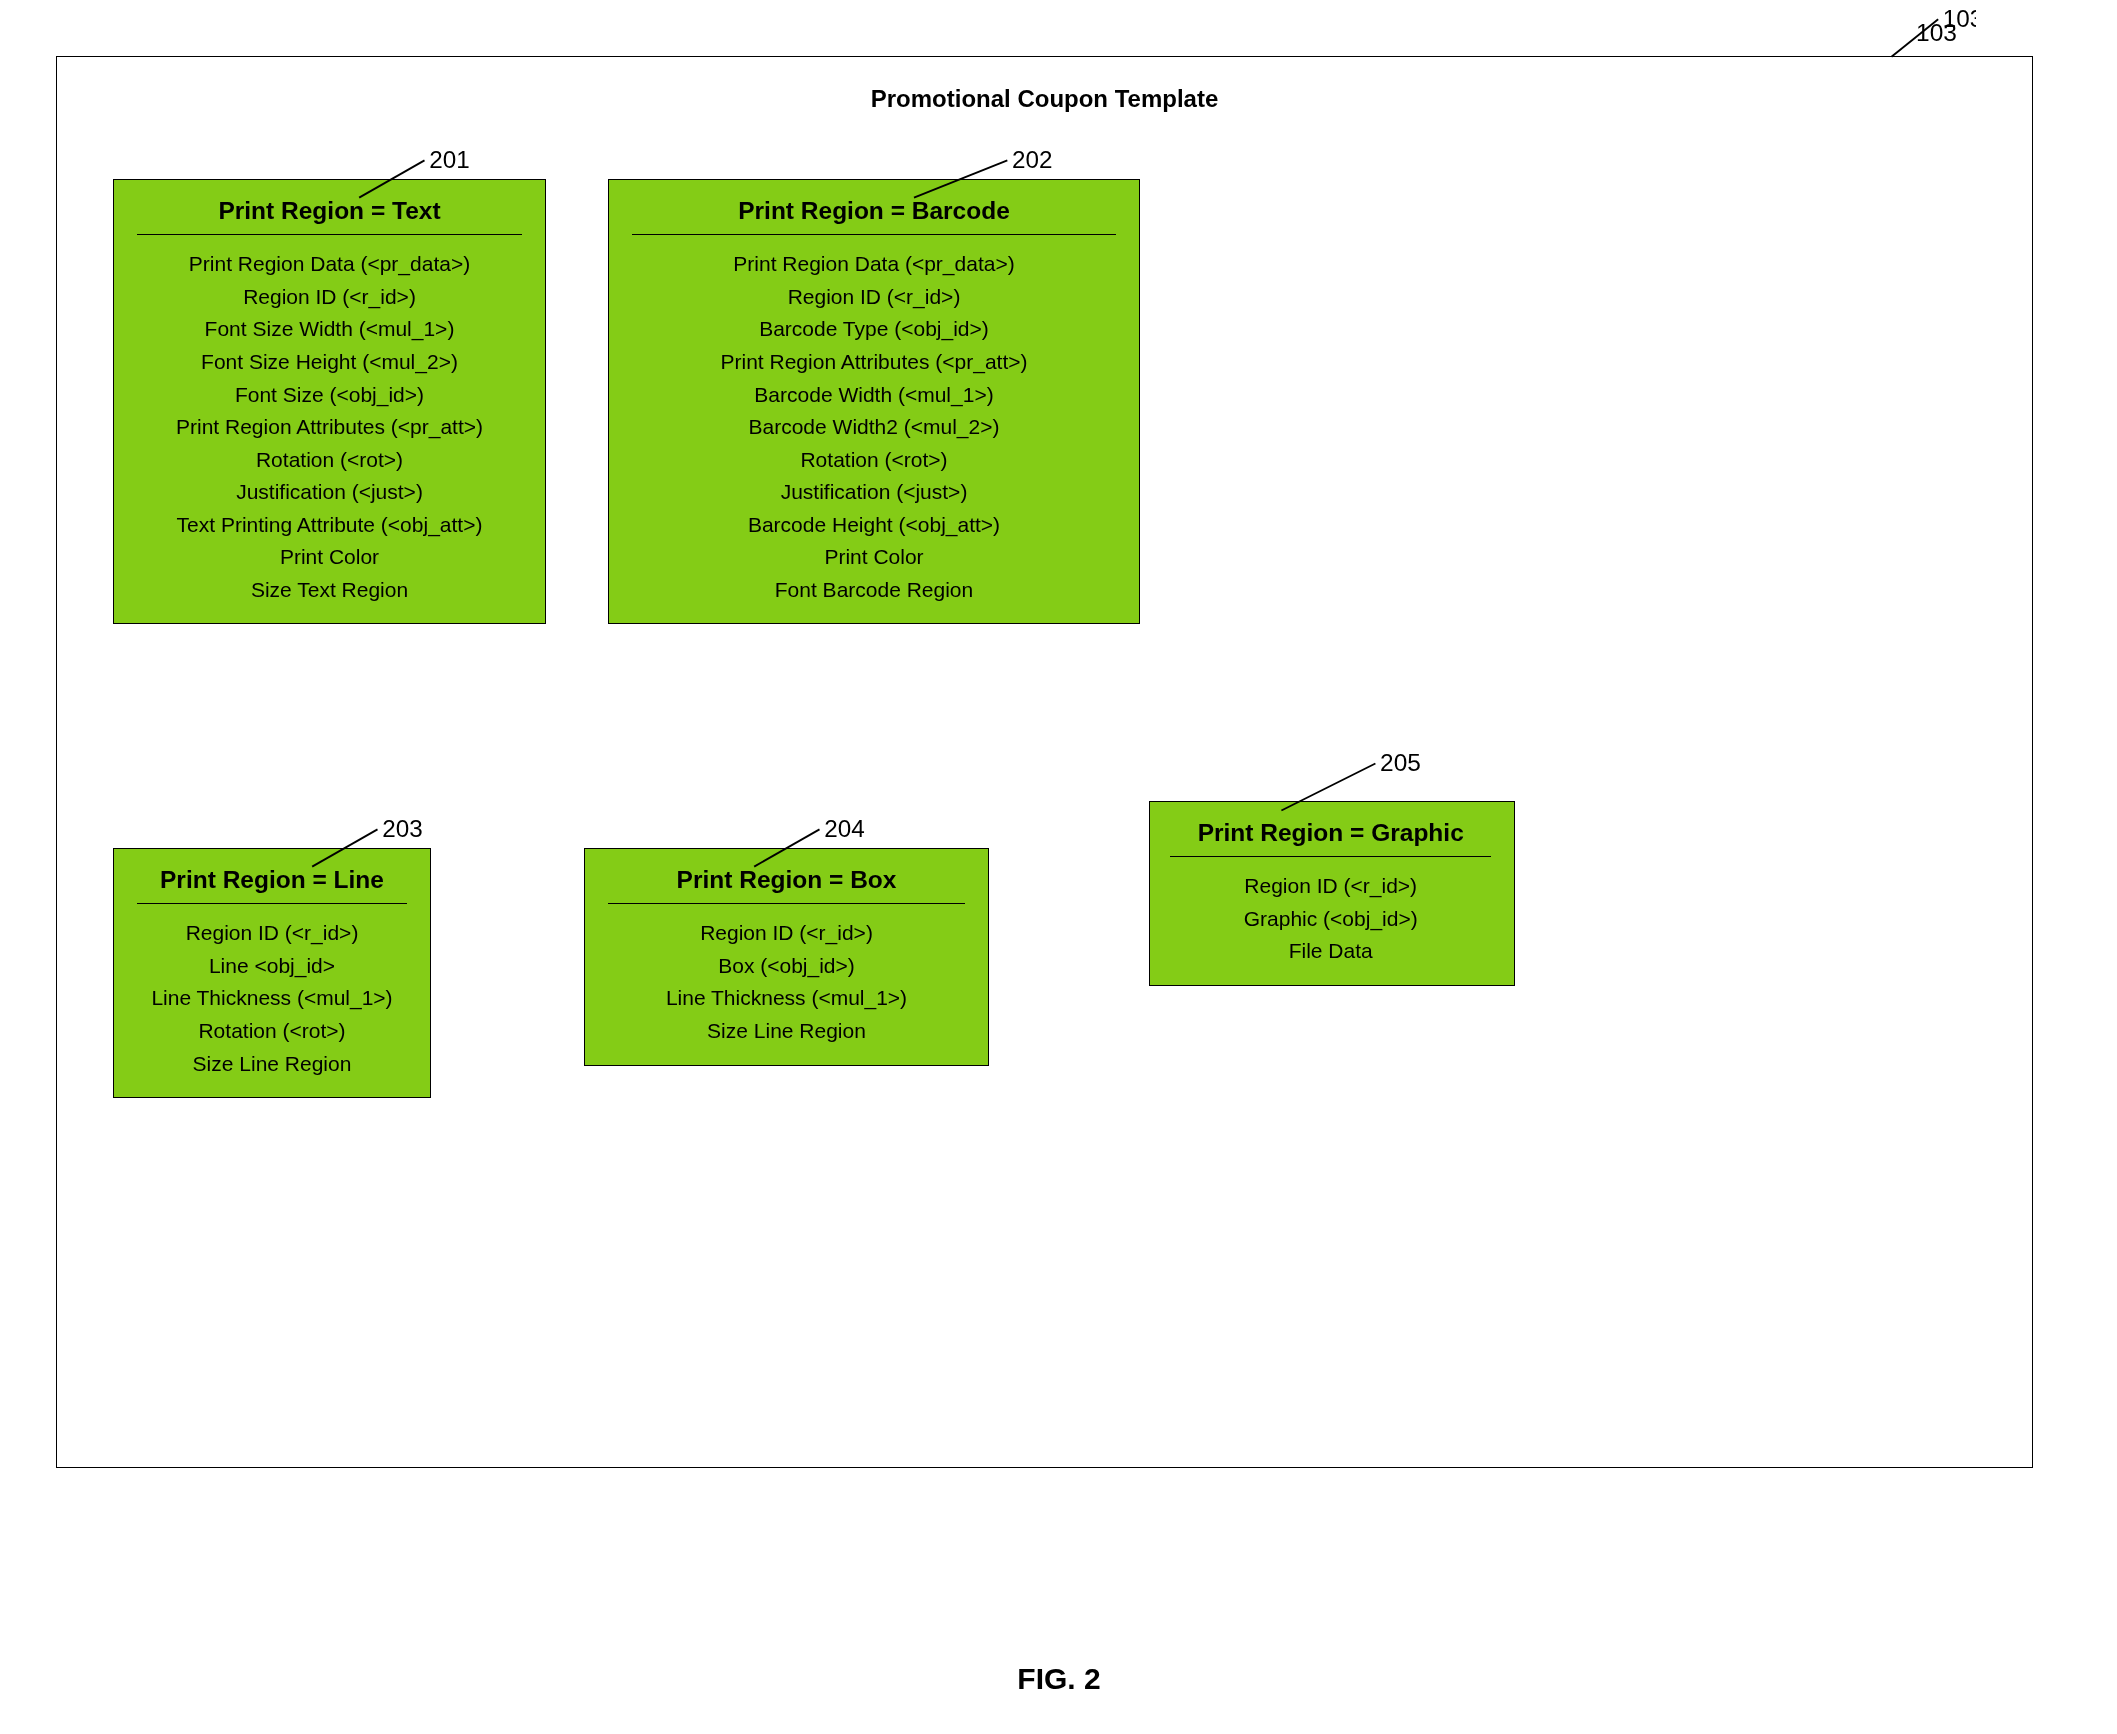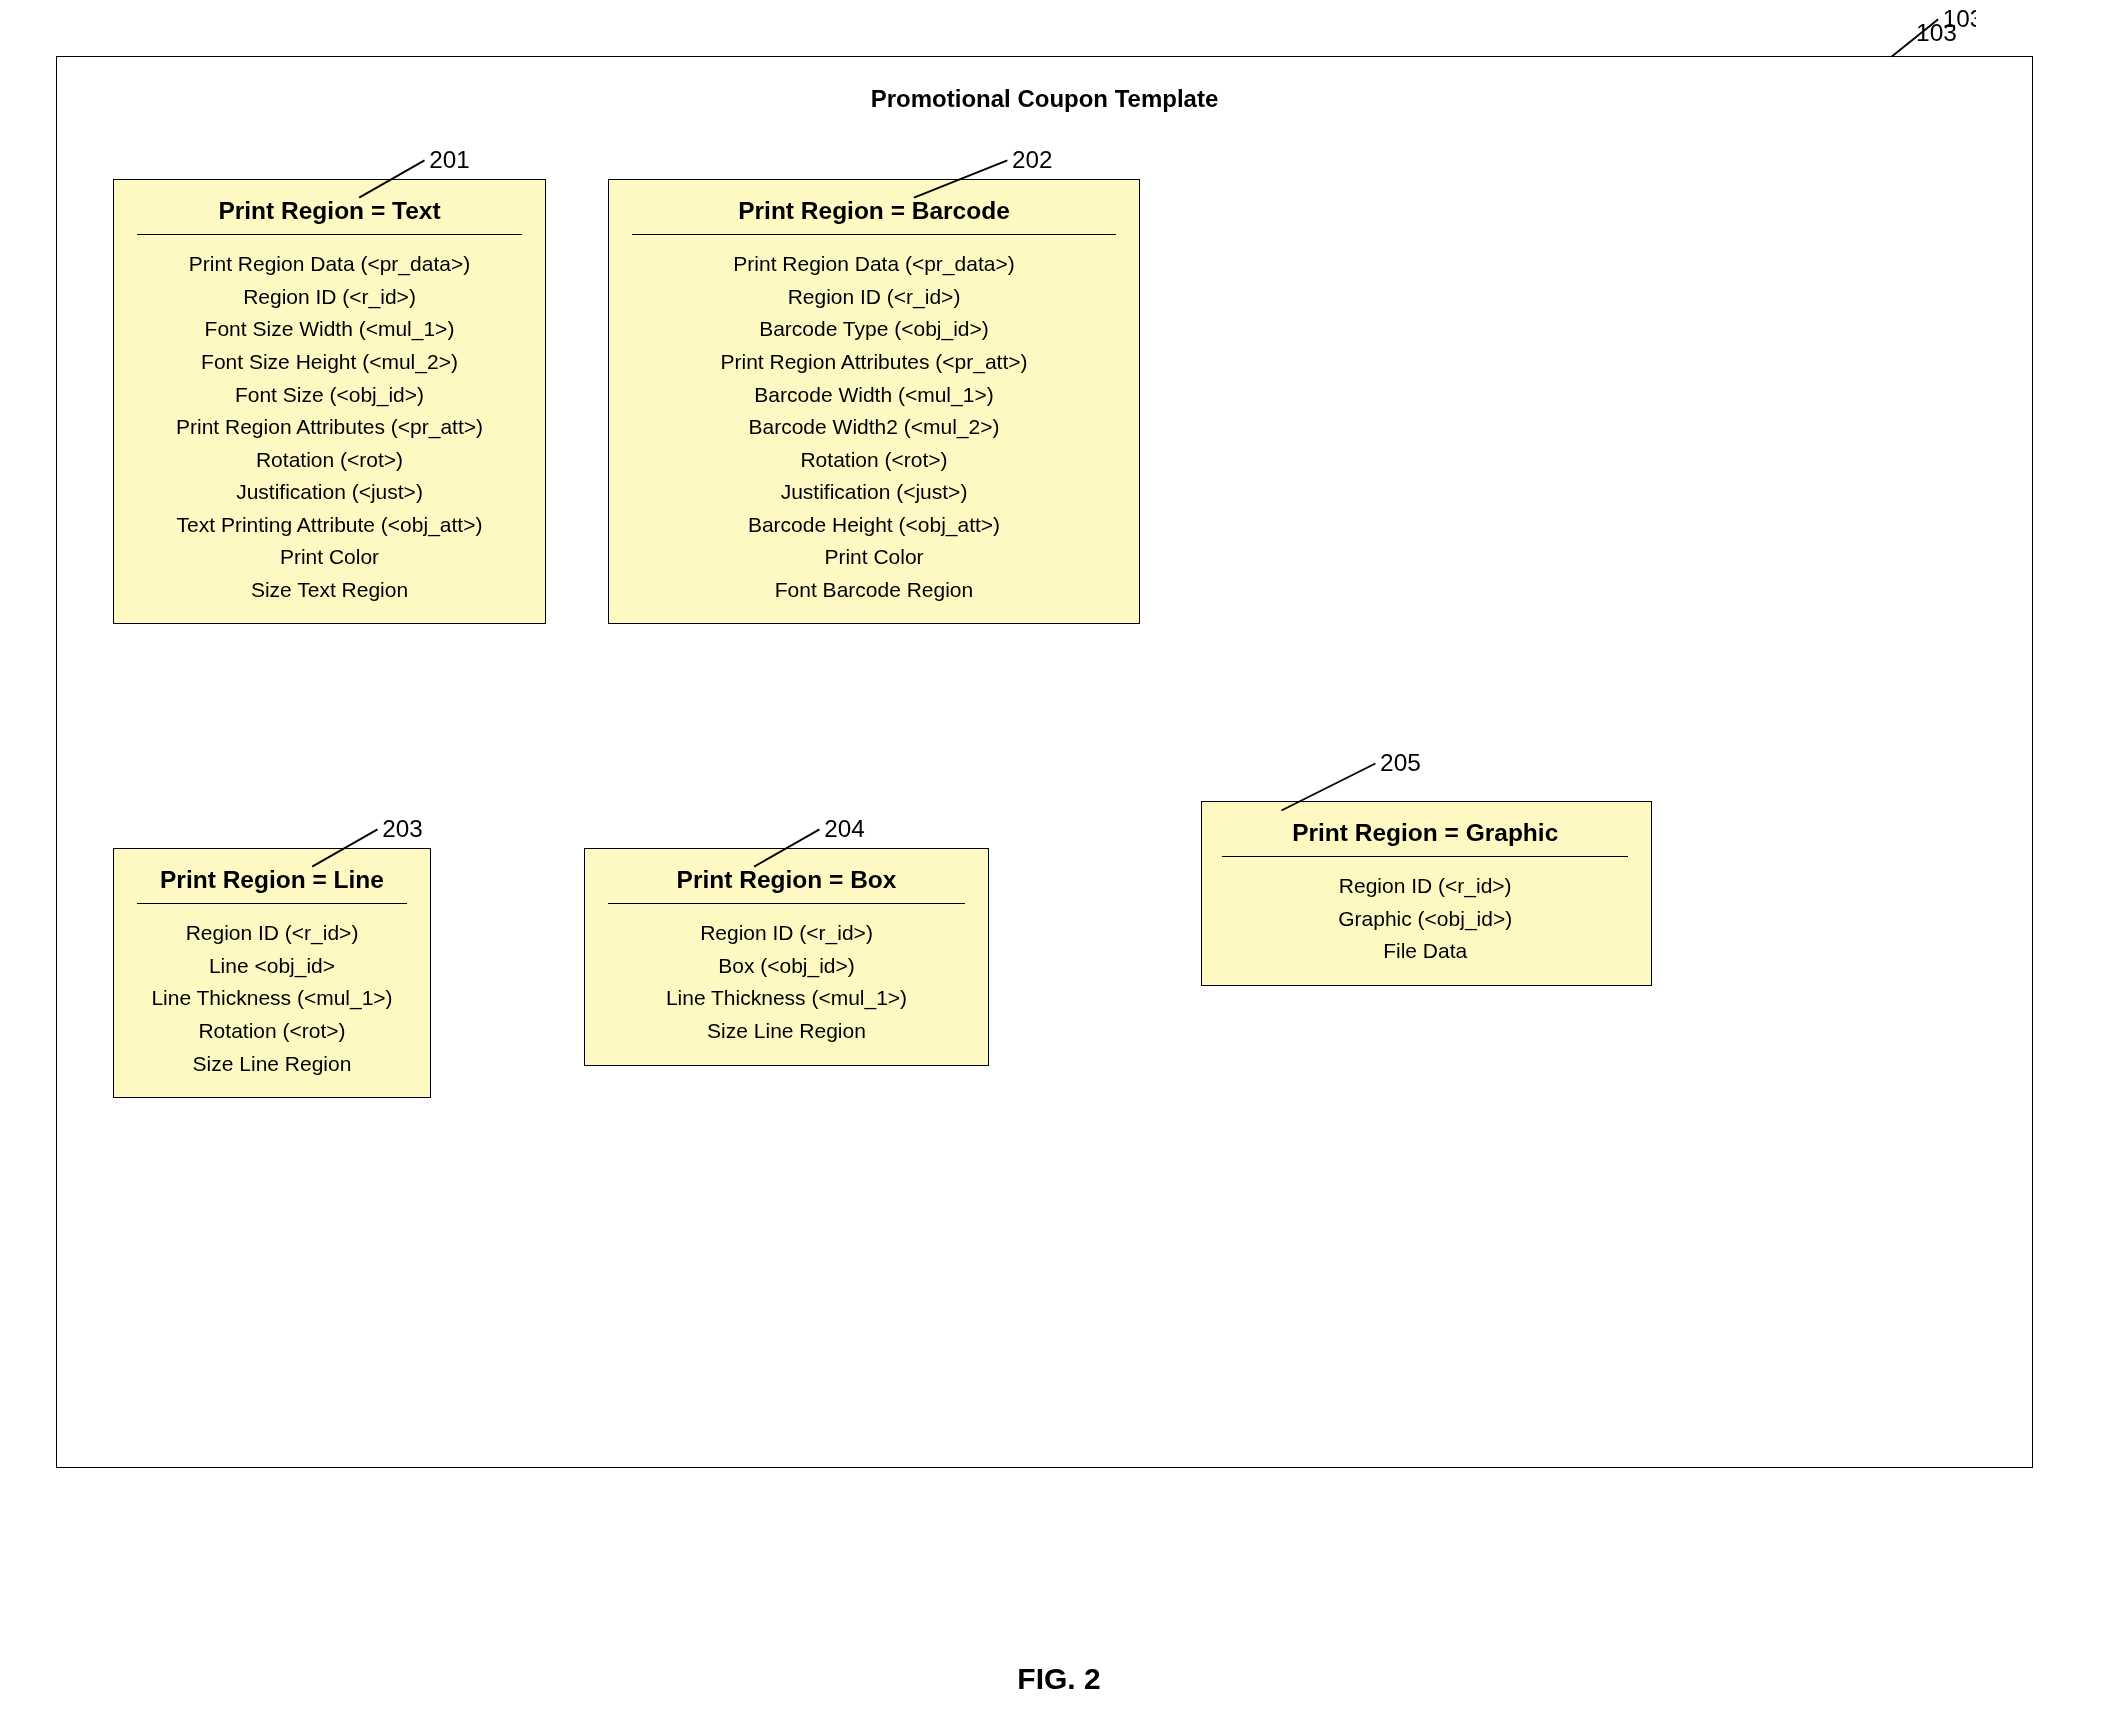--- a/index.html
+++ b/index.html
@@ -26,21 +26,21 @@
       text-align: center;
       font-size: 24px;
       font-weight: bold;
       padding: 28px 0 19px 0;
     }
 
     
     .box {
       position: absolute;
       border: 1.9px solid #000;
-      background: #fef9c3;
+      background: #84cc16;
       padding: 17px 22.6px 17px 22.6px;
     }
 
     .box-title {
       text-align: center;
       font-size: 24.5px;
       font-weight: bold;
       margin-bottom: 13px;
       border-bottom: 0.9px solid #000;
       padding-bottom: 9.4px;
@@ -142,21 +142,21 @@
     <div class="box-item">Box (&lt;obj_id&gt;)</div>
     <div class="box-item">Line Thickness (&lt;mul_1&gt;)</div>
     <div class="box-item">Size Line Region</div>
   </div>
 
   <svg style="position:absolute; top:763px; left:687px; width:151px; height:56px;" viewBox="0 0 160 60" width="151" height="56">
     <line x1="10" y1="50" x2="80" y2="10" stroke="black" stroke-width="2"></line>
     <text x="85" y="18" font-size="26" font-family="Arial">204</text>
   </svg>
 
-  <div class="box" style="top: 744px; left: 1144px; width: 451px; padding-left: 20px;">
+  <div class="box" style="top: 744px; left: 1092px; width: 366px; padding-left: 20px;">
     <div class="box-title">Print Region = Graphic</div>
     <div class="box-item">Region ID (&lt;r_id&gt;)</div>
     <div class="box-item">Graphic (&lt;obj_id&gt;)</div>
     <div class="box-item">File Data</div>
   </div>
 
   <svg style="position:absolute; top:697px; left:1215px; width:188px; height:66px;" viewBox="0 0 200 70" width="188" height="66">
     <line x1="10" y1="60" x2="110" y2="10" stroke="black" stroke-width="2"></line>
     <text x="115" y="18" font-size="26" font-family="Arial">205</text>
   </svg>

